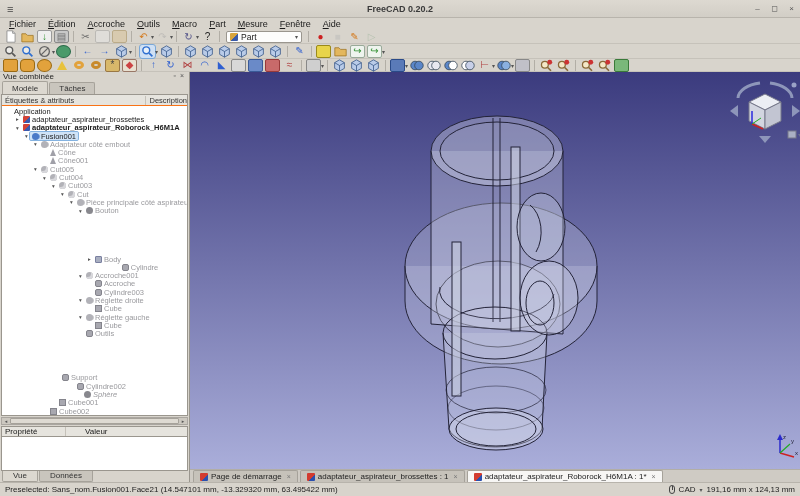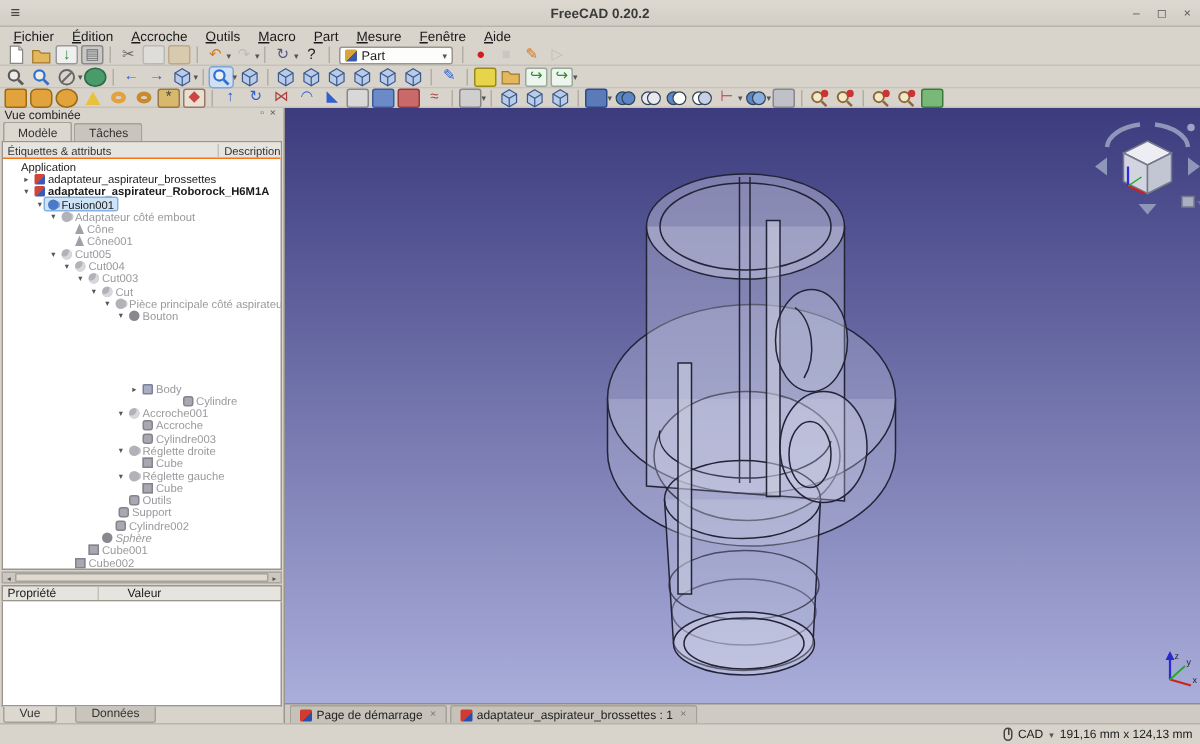--- a/index.html
+++ b/index.html
@@ -66,21 +66,21 @@
   .ic-sphere { background:#88888e; border-radius:50%; }
   .ic-body { background:#a8aec0; border:1px solid #7a80a0; border-radius:1px; }
   .ic-cone { width:0; height:0; border-left:3.5px solid transparent; border-right:3.5px solid transparent; border-bottom:7px solid #a0a0a8; background:none; }
   .hscroll { height:8px; margin:1px 1px 0 1px; background:#ccc8c0; border:1px solid #aaa6a0; display:flex; align-items:center; font-size:5px; color:#555; }
   .harr { width:8px; text-align:center; flex:none; }
   .hthumb { flex:1; height:6px; background:#dedad2; border:1px solid #a6a29a; border-radius:1px; }
   .prop-head { height:12px; margin:1px 1px 0 1px; background:#e6e4de; border:1px solid #9a968e; display:flex; align-items:center; font-size:8px; }
   .ph1 { width:64px; padding-left:3px; border-right:1px solid #c5c1b9; }
   .ph2 { flex:1; padding-left:3px;margin-left:16px; }
   .prop-body { height:106px; margin:0 1px; background:#fff; border:1px solid #9a968e; border-top:none; }
-  .bottom-tabs { height:13px; display:flex; align-items:flex-start; padding-left:2px; gap:12px; }
+  .bottom-tabs { height:13px; display:flex; align-items:flex-start; padding-left:2px; gap:1px; }
   .btab { font-size:8px; padding:0 10px 1px 10px; background:#c9c5bd; border:1px solid #a6a29a; border-top:none; border-radius:0 0 2px 2px; color:#333; }
   .btab.active { background:#dcd8d0; }
 
   
   .rightcol { flex:1; display:flex; flex-direction:column; }
   .viewport { position:relative; height:397px; background:#3b3b7e; }
   .viewport svg { position:absolute; inset:0; }
   .mditabs { height:13px; background:#cfcbc4; border-top:1px solid #b2aea6; display:flex; align-items:stretch; padding-left:3px; }
   .mtab { display:flex; align-items:center; gap:3px; padding:0 6px; font-size:8px; background:#c6c2ba;
     border:1px solid #a6a29a; border-bottom:none; margin-right:2px; border-radius:2px 2px 0 0; color:#222; }
@@ -544,35 +544,35 @@
               <span class="tlabel">Cube</span>
             </span>
           </div>
           <div class="trow dis" style="padding-left: 75px;">
             <span class="texp"></span>
             <span class="tsel">
               <span class="tico ic-cylinder"></span>
               <span class="tlabel">Outils</span>
             </span>
           </div>
-          <div class="trow dis" style="padding-left: 68px;">
+          <div class="trow dis" style="padding-left: 51px; margin-top: 36px;">
             <span class="texp"></span>
             <span class="tsel">
               <span class="tico ic-cylinder"></span>
               <span class="tlabel">Support</span>
             </span>
           </div>
           <div class="trow dis" style="padding-left: 66px;">
             <span class="texp"></span>
             <span class="tsel">
               <span class="tico ic-cylinder"></span>
               <span class="tlabel">Cylindre002</span>
             </span>
           </div>
-          <div class="trow dis" style="padding-left: 57px; font-style: italic;">
+          <div class="trow dis" style="padding-left: 73px; font-style: italic;">
             <span class="texp"></span>
             <span class="tsel">
               <span class="tico ic-sphere"></span>
               <span class="tlabel">Sphère</span>
             </span>
           </div>
           <div class="trow dis" style="padding-left: 48px;">
             <span class="texp"></span>
             <span class="tsel">
               <span class="tico ic-cube"></span>
@@ -676,25 +676,31 @@
         <span class="mtab">
           <span class="fcico"></span>
     <span>Page de démarrage</span>
     <span class="mclose">×</span>
         </span>
         <span class="mtab">
           <span class="fcico"></span>
     <span>adaptateur_aspirateur_brossettes : 1</span>
     <span class="mclose">×</span>
         </span>
+        <span class="mtab active">
+          <span class="fcico"></span>
+    <span>adaptateur_aspirateur_Roborock_H6M1A : 1*</span>
+    <span class="mclose">×</span>
+        </span>
       </div>
   </div>
 </div>
 
 <div class="statusbar">
+  <span>Preselected: Sans_nom.Fusion001.Face21 (14.547101 mm, -13.329320 mm, 63.495422 mm)</span>
   <span class="sspace"></span>
   <span class="mouse-icon">
       <i></i>
     </span>
   <span>CAD</span>
   <span class="scaret">▾</span>
   <span>191,16 mm x 124,13 mm</span>
 </div>
 
 </body></html>

